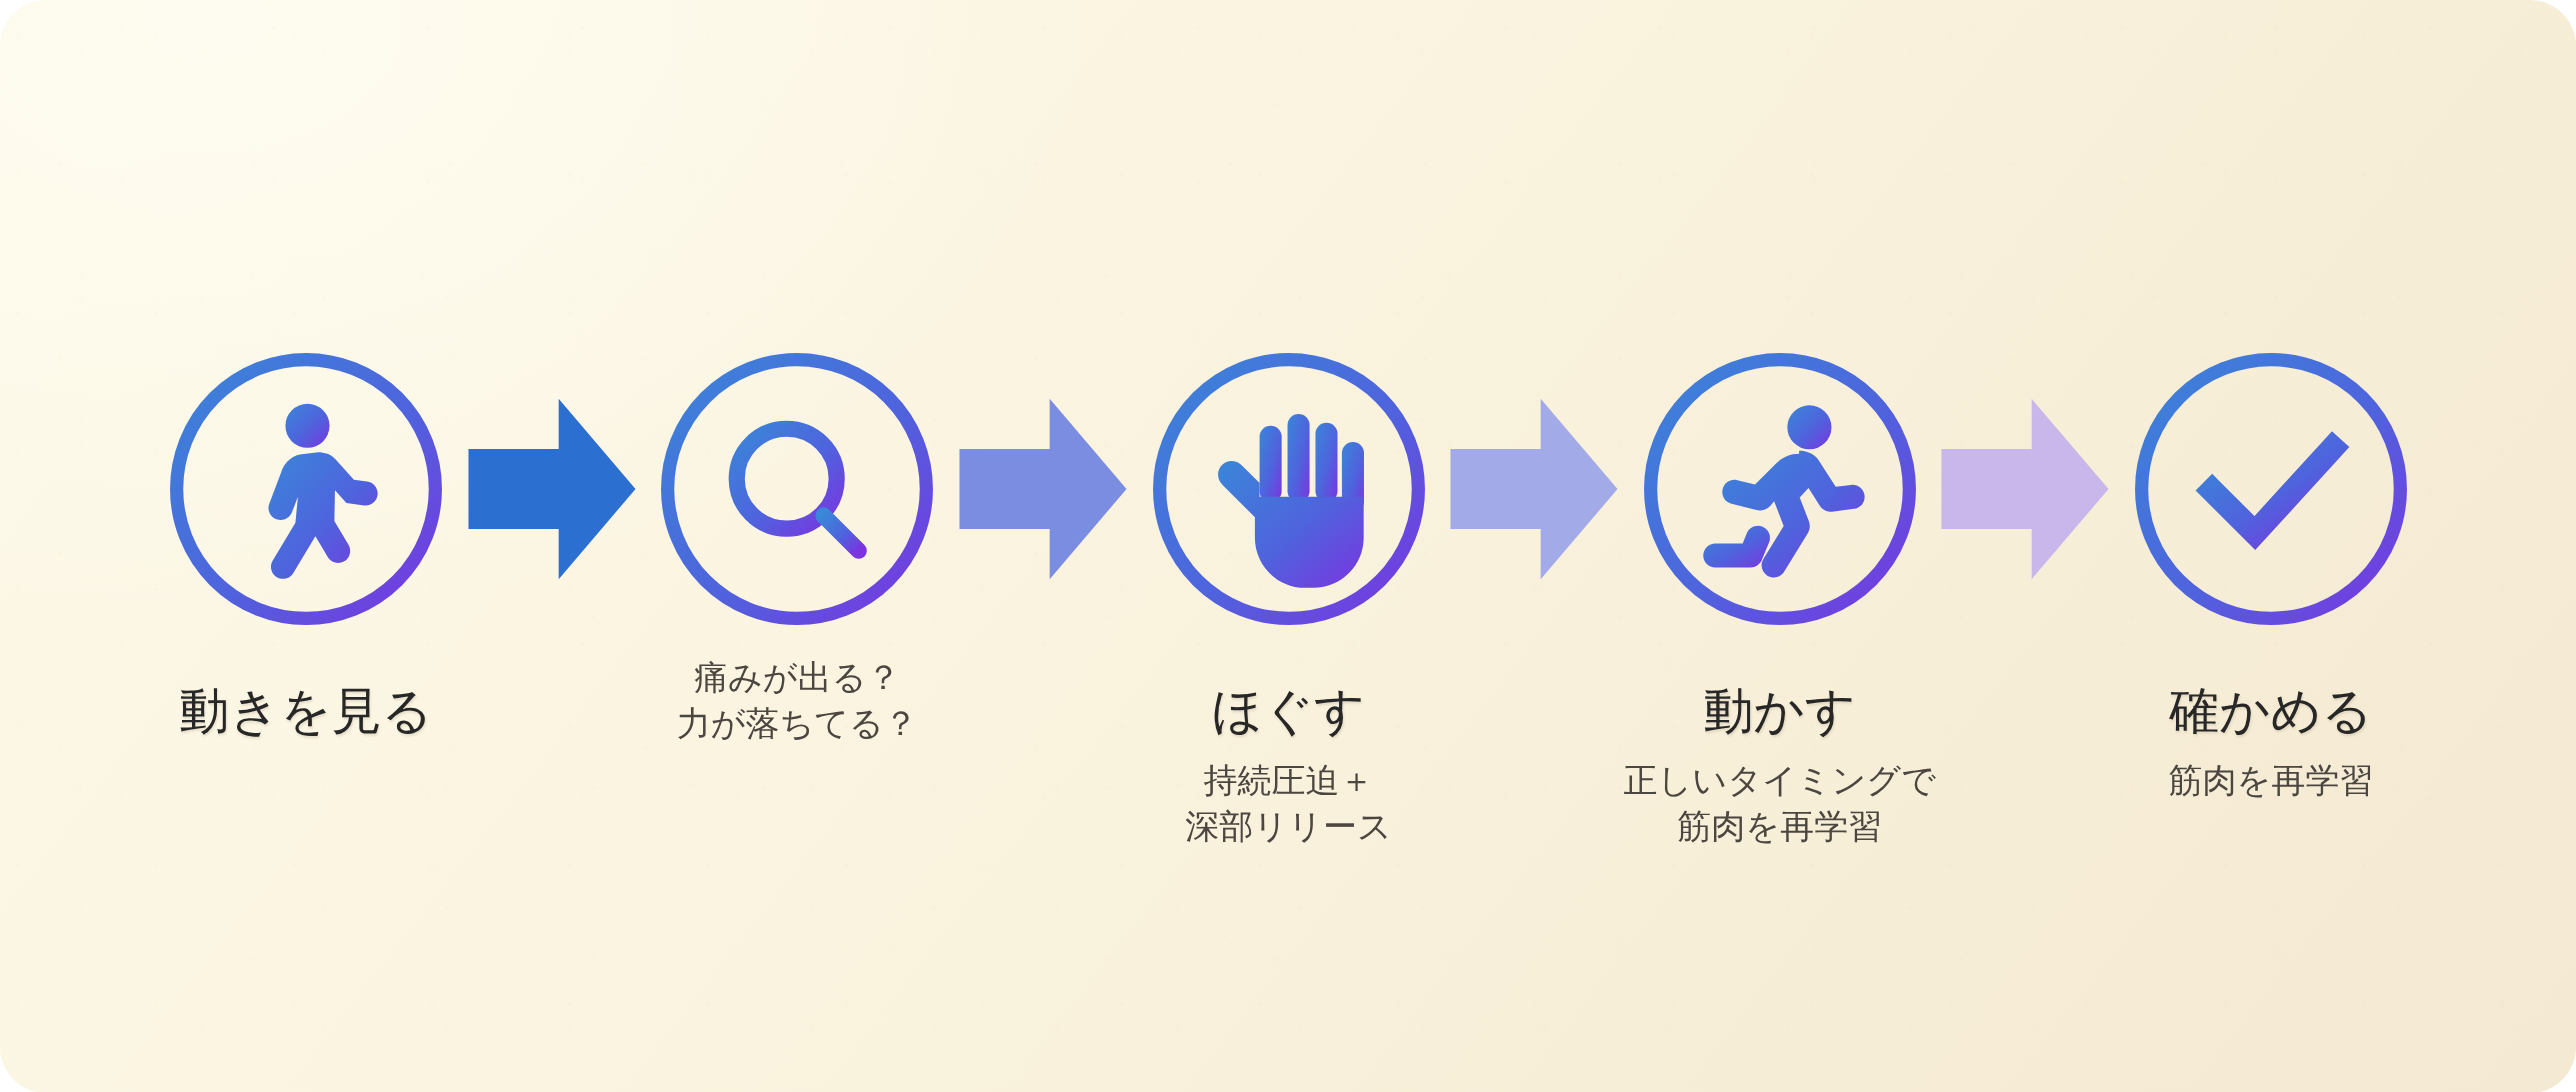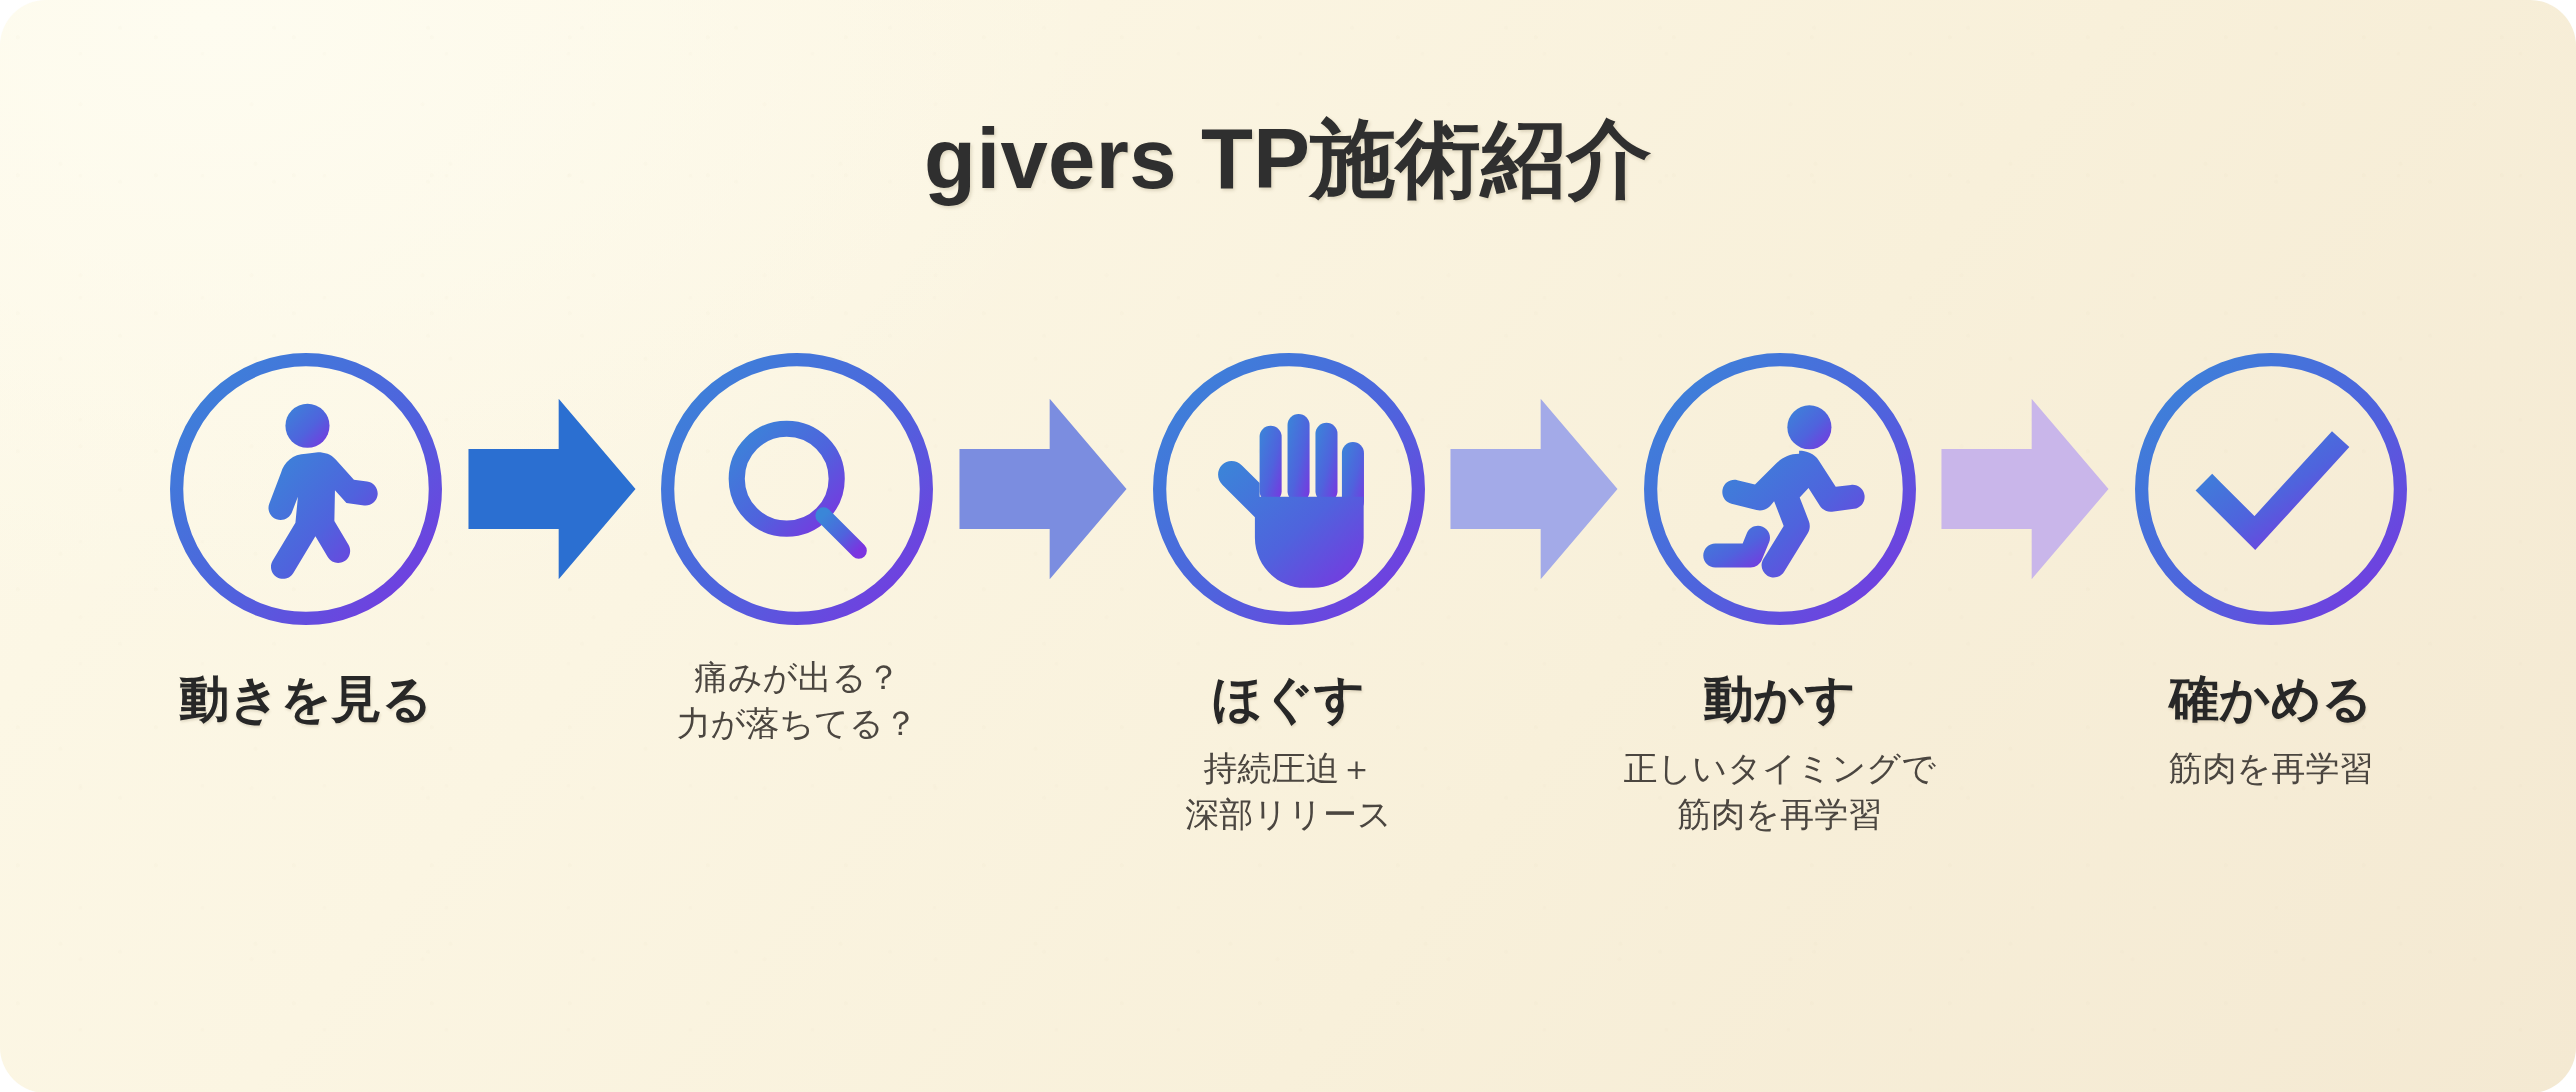--- a/index.html
+++ b/index.html
@@ -74,23 +74,23 @@
   }
 
   .circle-wrap {
     width: 294px;
     height: 294px;
     position: relative;
   }
   .circle-wrap svg { display: block; width: 100%; height: 100%; }
 
   .step-label {
-    margin-top: 36px;
+    margin-top: 48px;
     font-size: 50px;
-    font-weight: 700;
+    font-weight: 400;
     color: #272727;
     text-align: left;
     white-space: nowrap;
     line-height: 1.1;
     text-shadow: 0.8px 1.6px 2.4px rgba(120,105,70,.18);
   }
 
   .step-desc {
     margin-top: 18px;
     font-size: 34px;
@@ -109,21 +109,20 @@
     position: relative;
   }
   .arrow svg { display: block; width: 100%; height: 100%; }
 </style>
 </head>
 <body>
 
 <div id="poster">
   <div id="grain"></div>
 
-  <div id="title">givers TP施術紹介</div>
 
   <div id="flow">
 
     <div class="step">
       <div class="circle-wrap">
         <svg viewBox="0 0 200 200" xmlns="http://www.w3.org/2000/svg">
           <defs>
             <linearGradient id="g1" x1="0" y1="0" x2="1" y2="1">
               <stop offset="0%" stop-color="#3a86d8"></stop>
                 <stop offset="55%" stop-color="#4f63dd"></stop>

